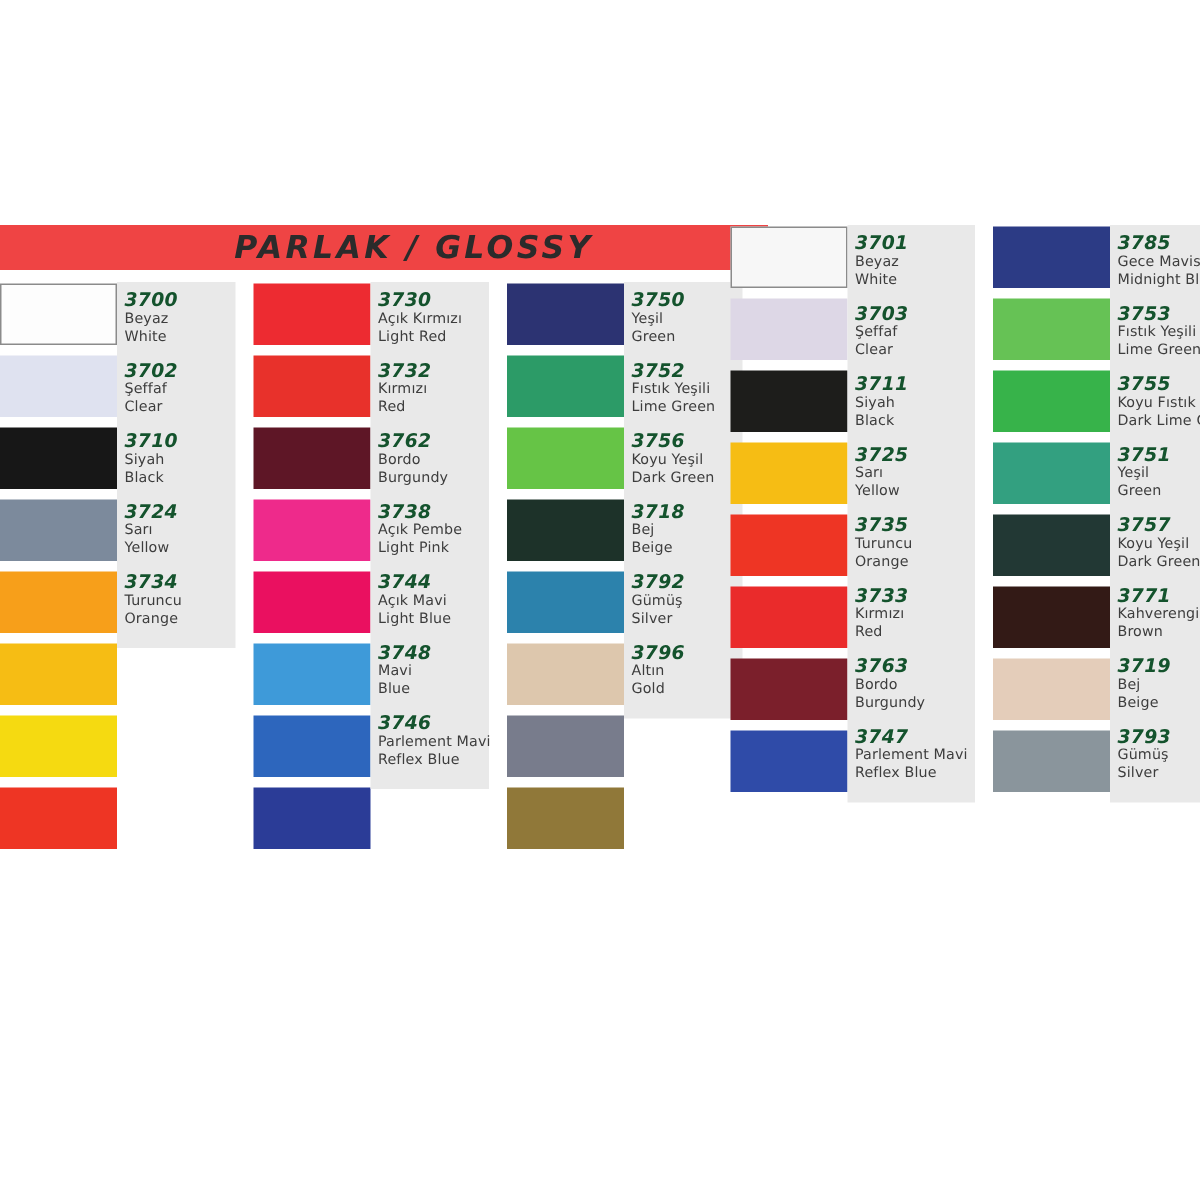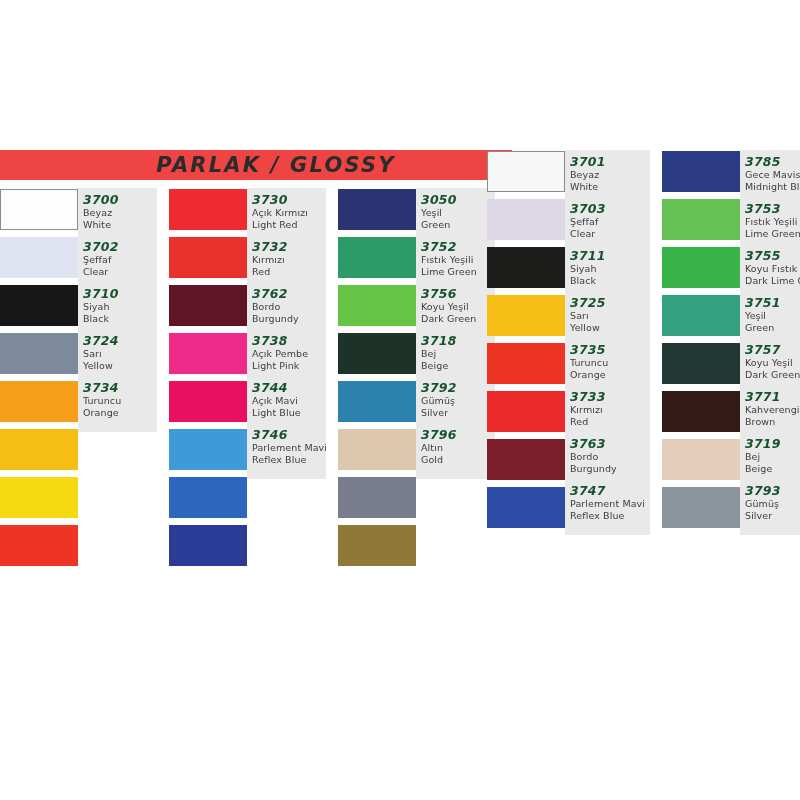--- a/index.html
+++ b/index.html
@@ -236,20 +236,25 @@
             <div class="code">3738</div>
             <div class="name-tr">Açık Pembe</div>
             <div class="name-en">Light Pink</div>
           </div>
           <div class="label-cell">
             <div class="code">3744</div>
             <div class="name-tr">Açık Mavi</div>
             <div class="name-en">Light Blue</div>
           </div>
           <div class="label-cell">
+            <div class="code">3748</div>
+            <div class="name-tr">Mavi</div>
+            <div class="name-en">Blue</div>
+          </div>
+          <div class="label-cell">
             <div class="code">3746</div>
             <div class="name-tr">Parlement Mavi</div>
             <div class="name-en">Reflex Blue</div>
           </div>
         </div>
       </div>
 
       <div class="colpair">
         <div class="swatch-col">
           <div class="swatch-cell">
@@ -272,21 +277,21 @@
             </div>
           <div class="swatch-cell">
               <span class="swatch" style="background-color: rgb(120, 124, 140);"></span>
             </div>
           <div class="swatch-cell">
               <span class="swatch" style="background-color: rgb(144, 120, 57);"></span>
             </div>
         </div>
         <div class="label-col">
           <div class="label-cell">
-            <div class="code">3050</div>
+            <div class="code">3750</div>
             <div class="name-tr">Yeşil</div>
             <div class="name-en">Green</div>
           </div>
           <div class="label-cell">
             <div class="code">3752</div>
             <div class="name-tr">Fıstık Yeşili</div>
             <div class="name-en">Lime Green</div>
           </div>
           <div class="label-cell">
             <div class="code">3756</div>

